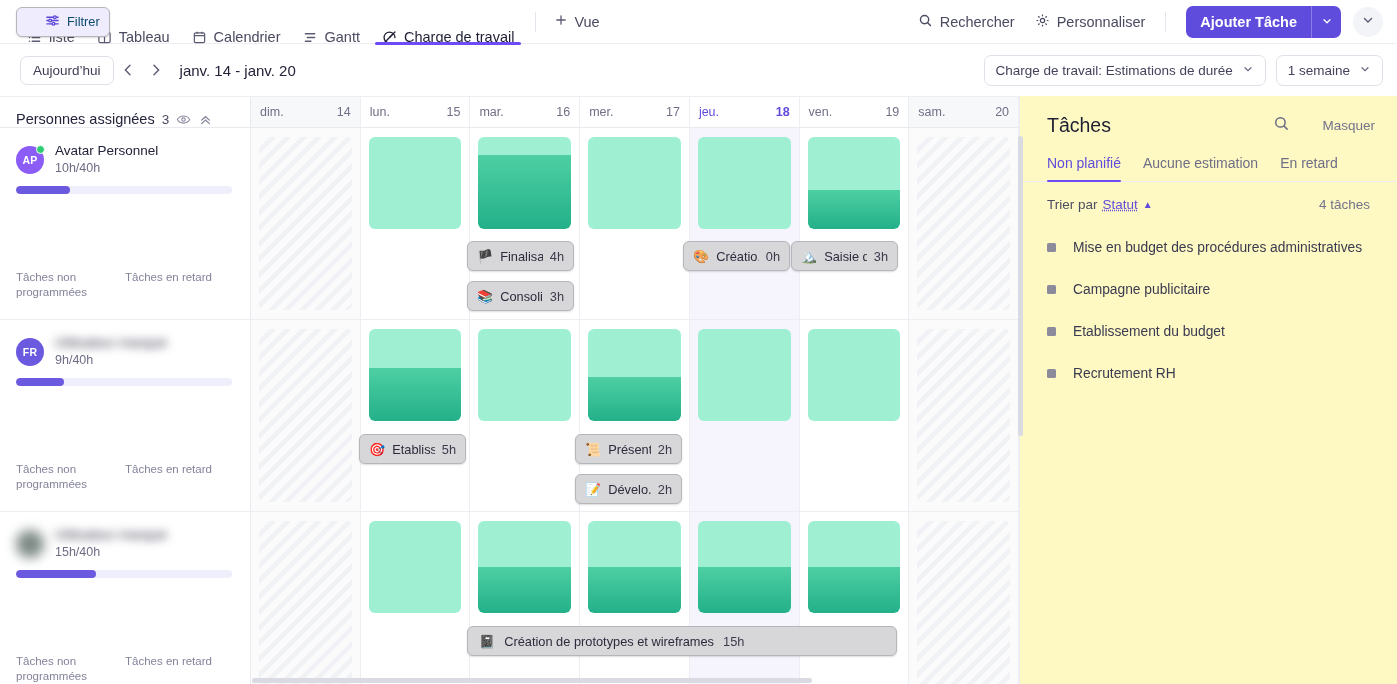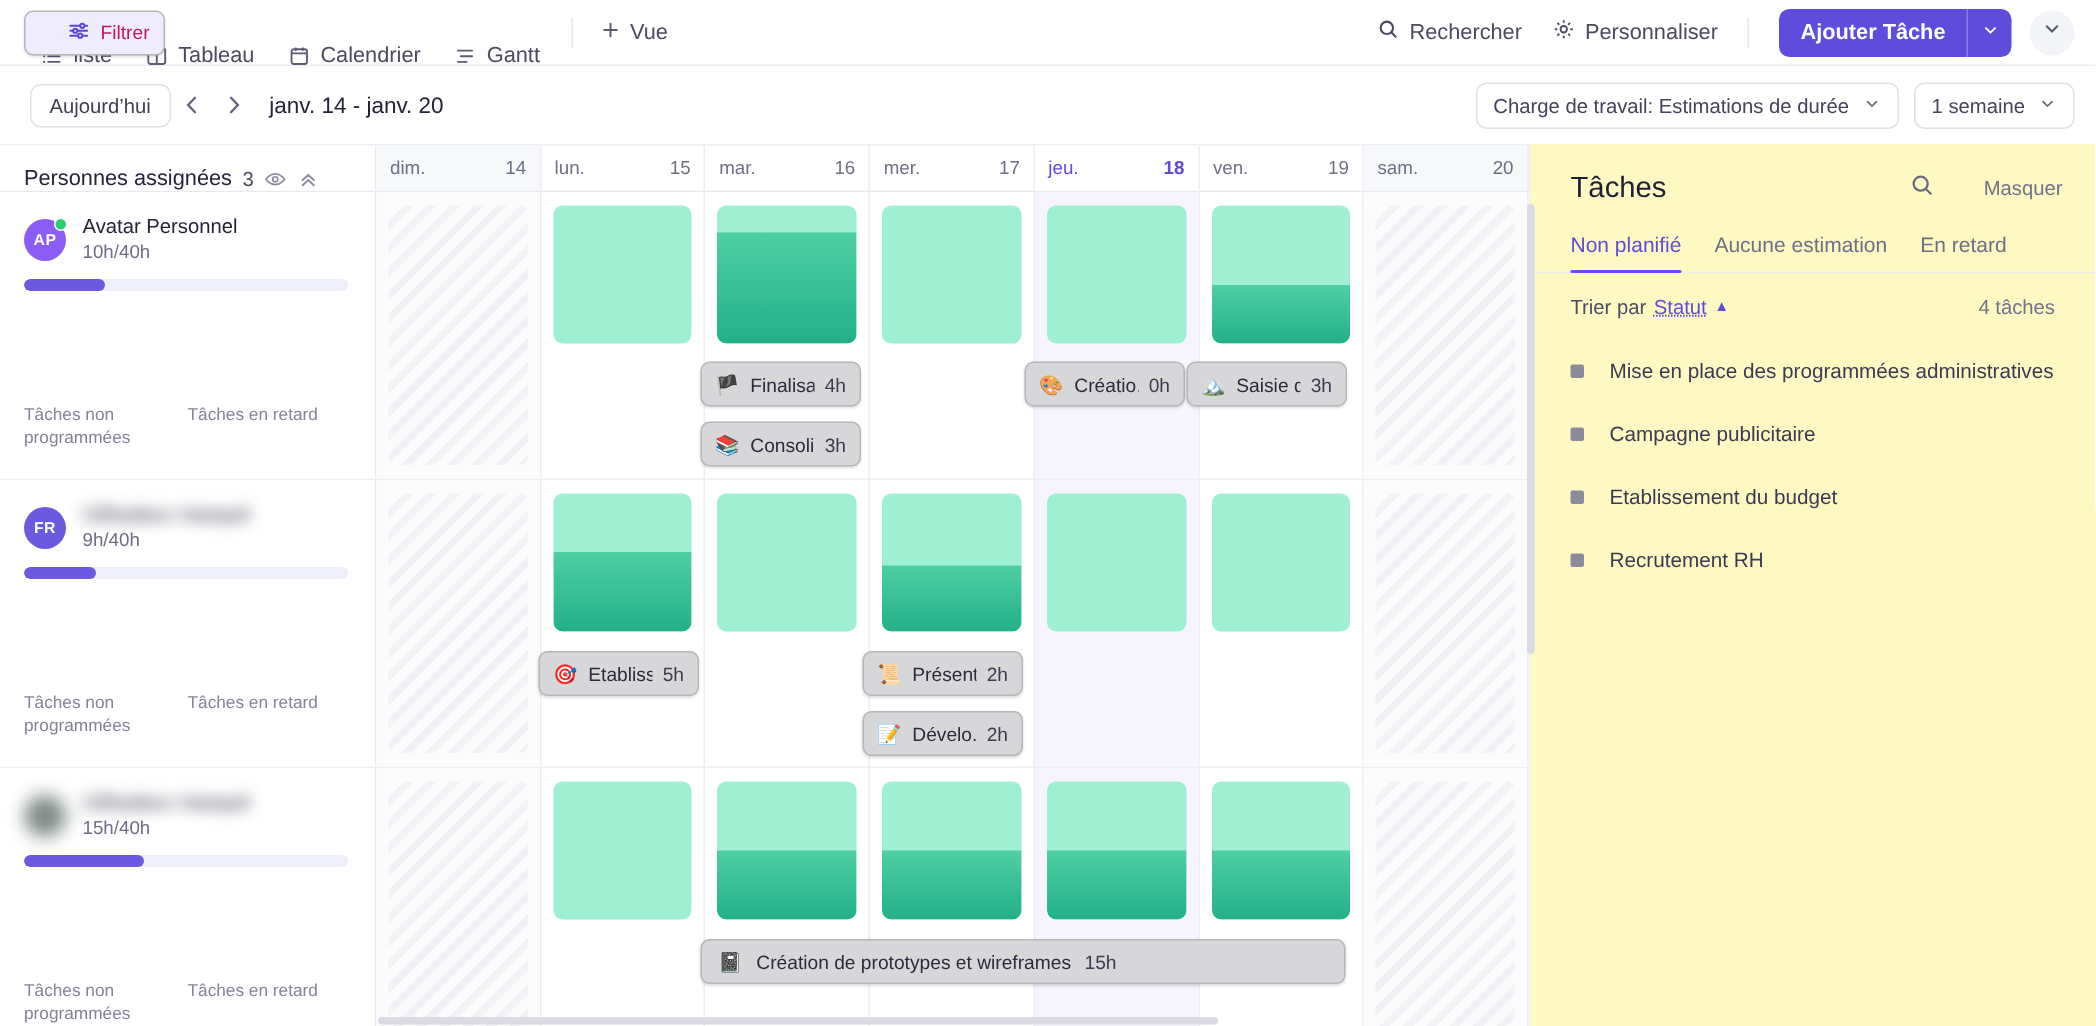--- a/index.html
+++ b/index.html
@@ -33,21 +33,21 @@
   }
   .vtab svg { display: block; }
   .vsep { width: 1px; height: 20px; background: #e4e6ed; margin: 0 10px; }
   .addview { display: flex; align-items: center; gap: 6px; font-size: 14.5px; color: #4a4a60; padding: 0 8px; cursor: pointer; }
   .spacer { flex: 1; }
   .tbtn {
     display: flex; align-items: center; gap: 7px;
     font-size: 14.5px; color: #4a4a60;
     padding: 6px 10px; border-radius: 7px; cursor: pointer; white-space: nowrap;
   }
-  .tbtn.chip { background: #efecfd; color: #be185d; padding-left: 28px; }
+  .tbtn.chip { background: #efecfd; color: #0c4a6e; padding-left: 28px; }
   .addtask {
     display: flex; align-items: stretch; margin-left: 10px;
     border-radius: 7px; overflow: hidden; background: #5f4bdc;
   }
   .addtask .lbl { color: #fff; font-size: 14.5px; font-weight: 700; padding: 8px 14px; cursor: pointer; }
   .addtask .caret {
     width: 30px; display: flex; align-items: center; justify-content: center;
     border-left: 1px solid rgba(255,255,255,.28); cursor: pointer;
   }
   .round-caret {
@@ -230,20 +230,30 @@
       <span>Calendrier</span>
     </div>
     <div class="vtab">
       <span>
         <svg width="15" height="15" viewBox="0 0 16 16" fill="none" stroke="#5a5a72" stroke-width="1.4" stroke-linecap="round">
           <path d="M2.5 4h10M4.5 8h8M2.5 12h6"></path>
         </svg>
       </span>
       <span>Gantt</span>
     </div>
+    <div class="vtab active">
+      <span>
+        <svg width="15" height="15" viewBox="0 0 16 16" fill="none" stroke="#1f1f33" stroke-width="1.4" stroke-linecap="round">
+          <path d="M13.8 8A5.8 5.8 0 1 0 8 13.8"></path>
+            <path d="M8 8l3.3-3.3"></path>
+            <path d="M2.2 13.8L13.8 2.2"></path>
+        </svg>
+      </span>
+      <span>Charge de travail</span>
+    </div>
     <div class="vsep"></div>
     <div class="addview">
       <span>
         <svg width="14" height="14" viewBox="0 0 16 16" stroke="#5a5a72" stroke-width="1.5" stroke-linecap="round">
             <path d="M8 3.2v9.6M3.2 8h9.6"></path>
           </svg>
       </span>
       <span>Vue</span>
     </div>
 
@@ -606,21 +616,21 @@
       </div>
       <div class="tp-sort">
         <span class="k">Trier par</span>
         <span class="v">Statut</span>
         <span class="asc">▲</span>
         <span class="tp-count">4 tâches</span>
       </div>
       <div class="tp-list">
         <div class="tp-item">
           <span class="tp-sq"></span>
-          <span class="tp-label">Mise en place des programmées administratives</span>
+          <span class="tp-label">Mise en budget des procédures administratives</span>
         </div>
         <div class="tp-item">
           <span class="tp-sq"></span>
           <span class="tp-label">Campagne publicitaire</span>
         </div>
         <div class="tp-item">
           <span class="tp-sq"></span>
           <span class="tp-label">Etablissement du budget</span>
         </div>
         <div class="tp-item">

